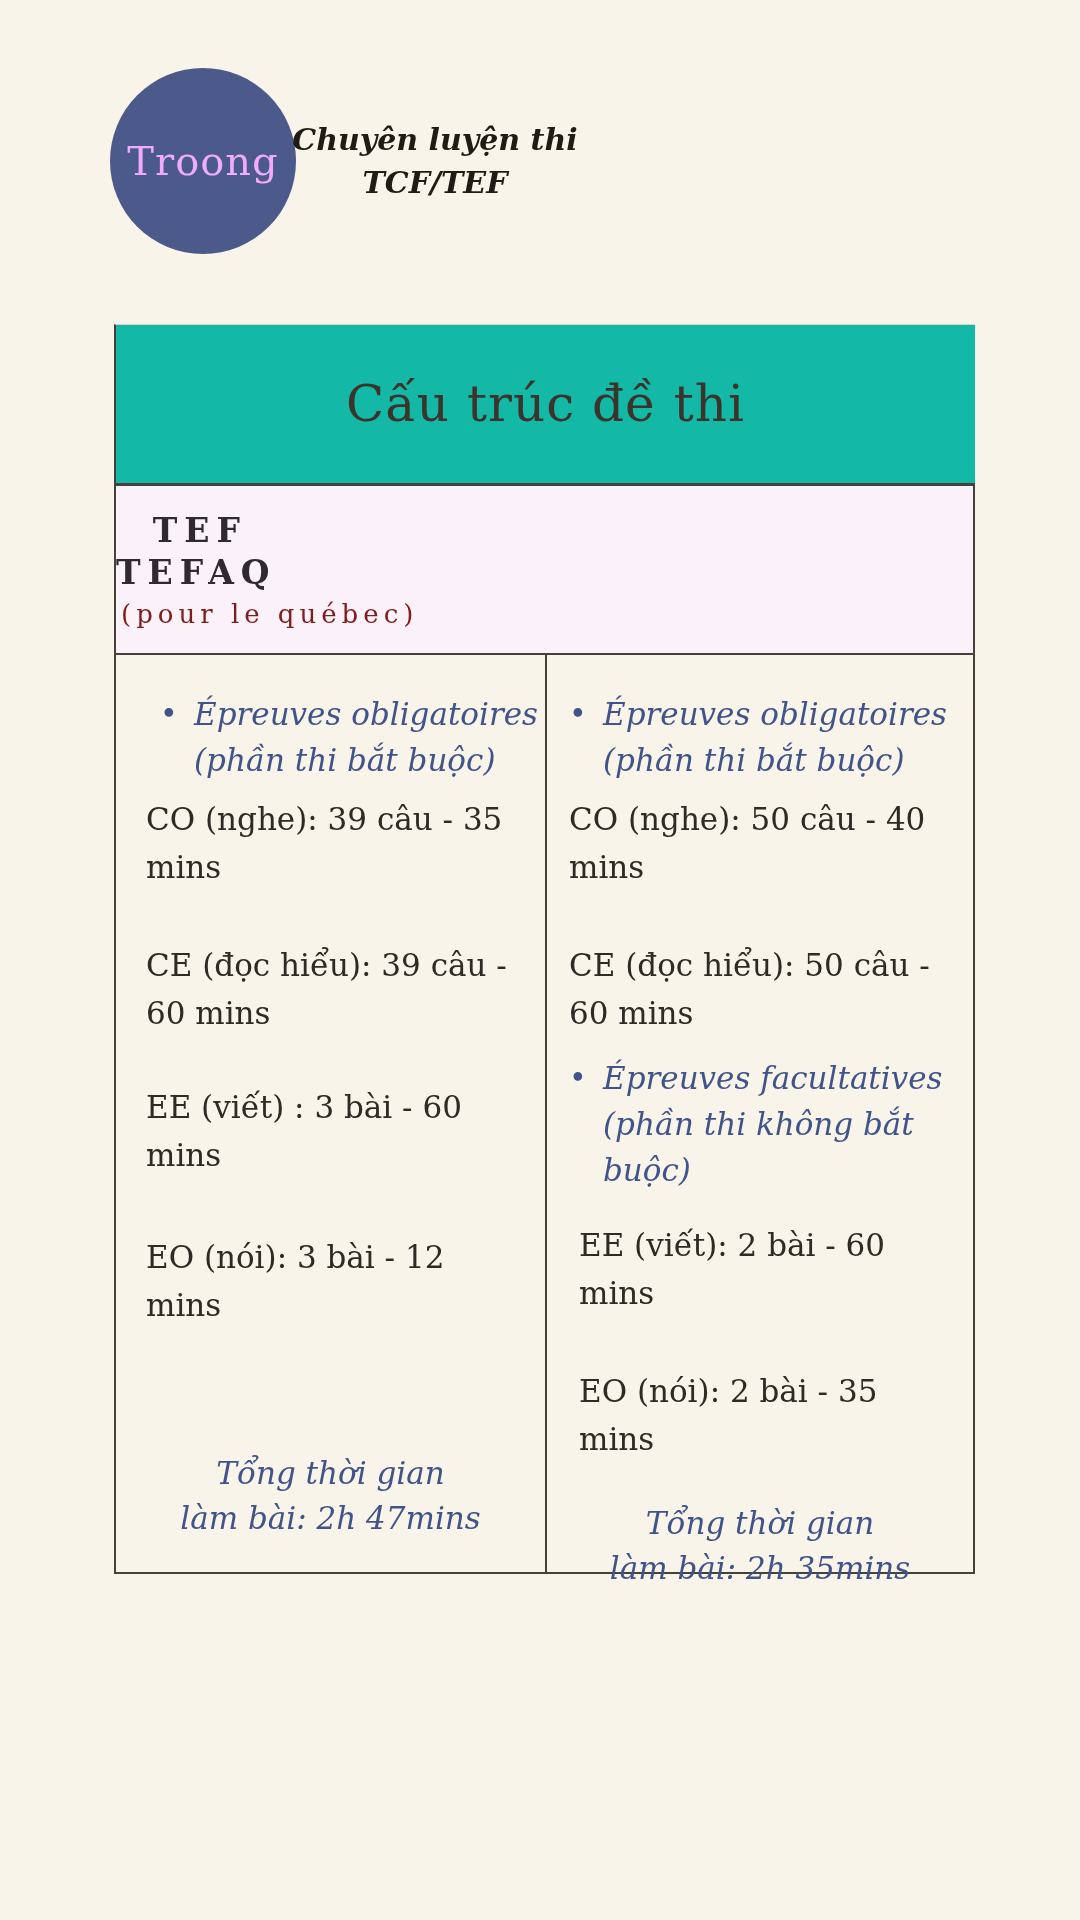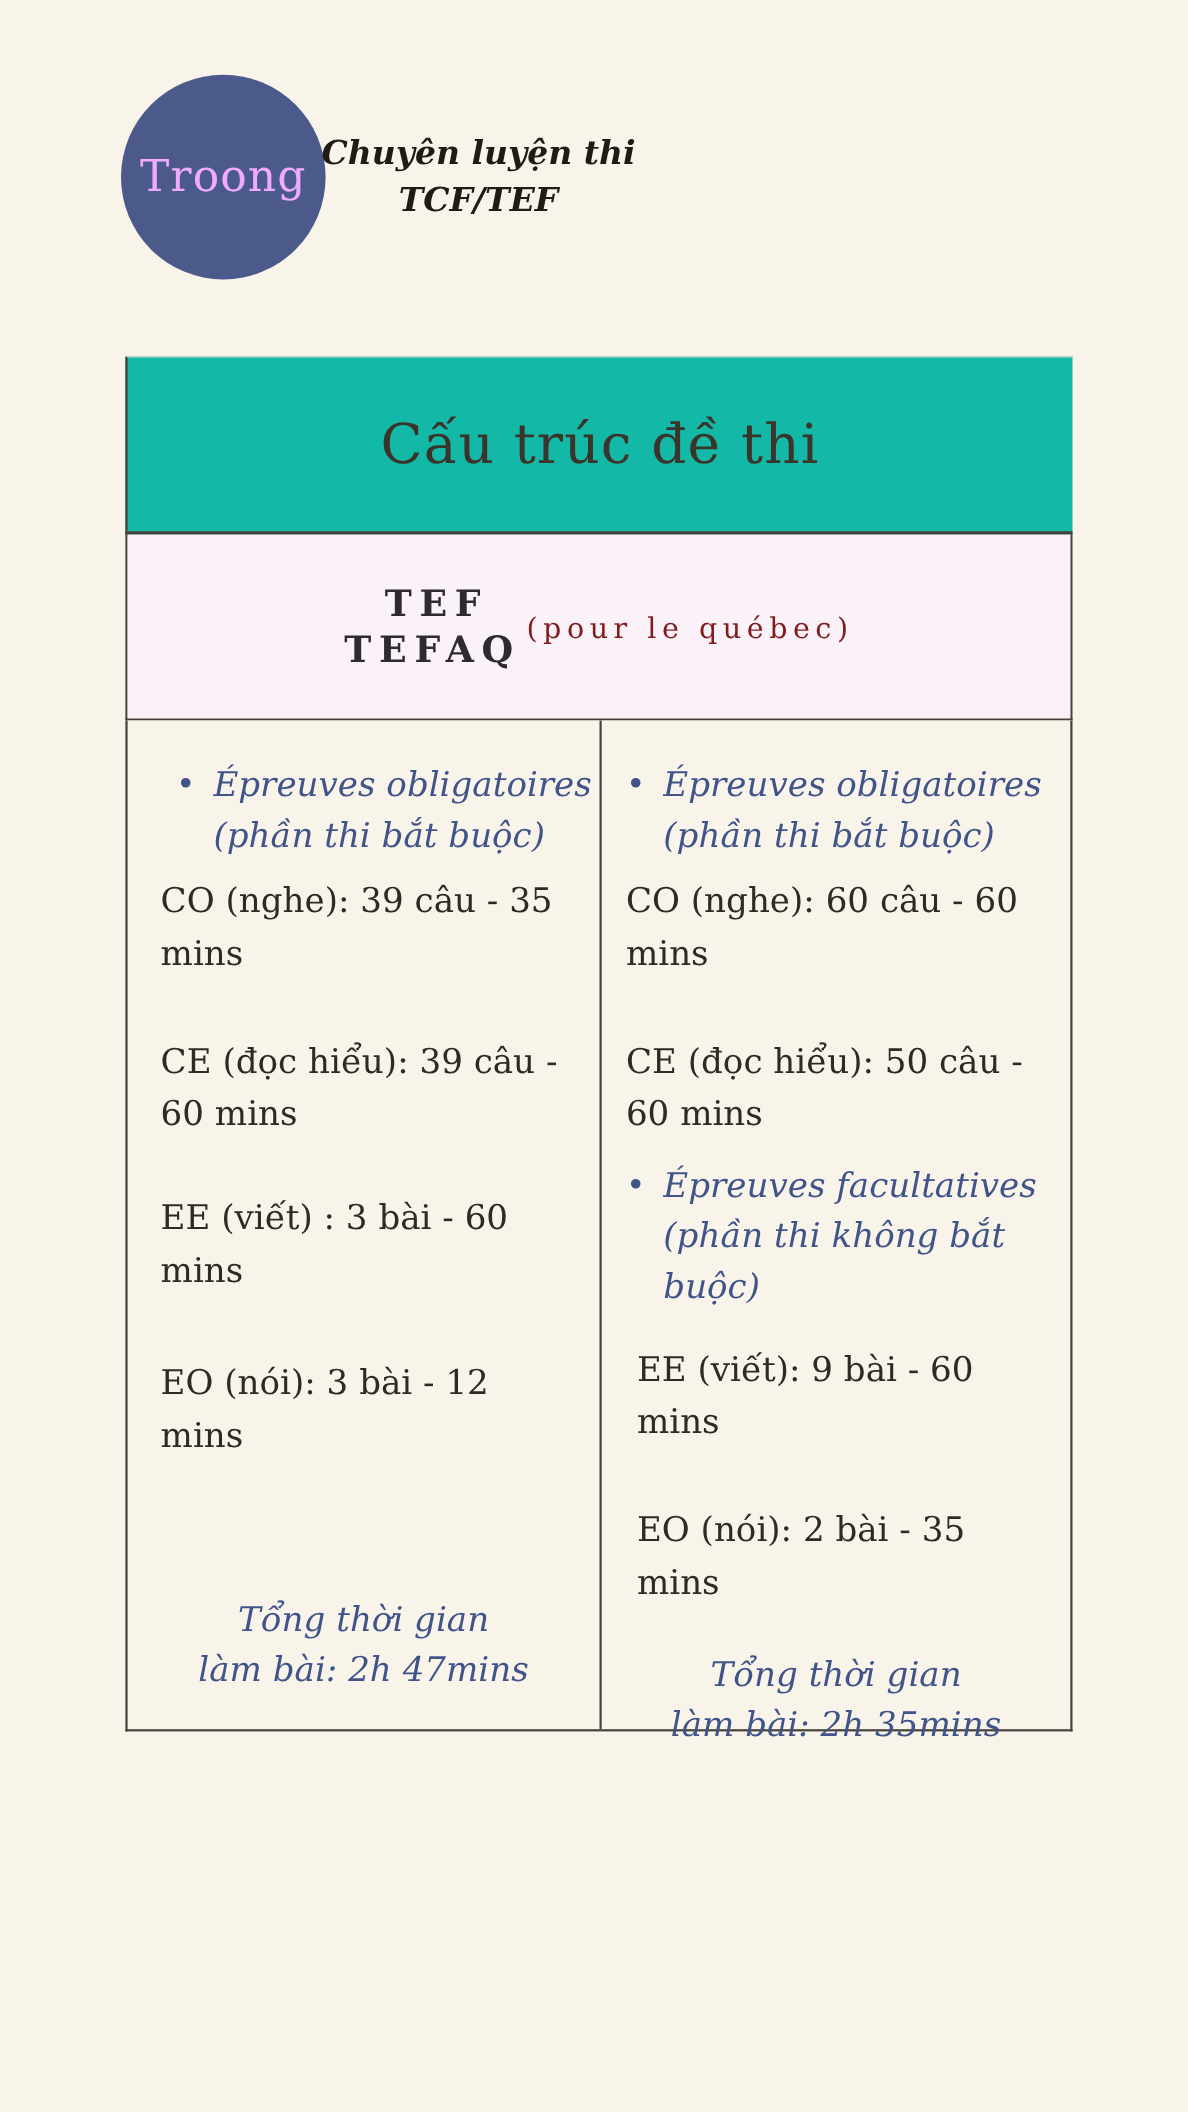--- a/index.html
+++ b/index.html
@@ -31,21 +31,21 @@
     border-bottom:3px solid #474239;
     display:flex;align-items:center;justify-content:center;
   }
   .table-title{margin:0;font-weight:400;font-size:50px;color:#3b342b;letter-spacing:1px;}
 
   .header-row{
     display:flex;height:167px;
     border-left:2px solid #474239;border-right:2px solid #474239;
     border-bottom:2px solid #474239;
   }
-  .hcell{flex:1;display:flex;flex-direction:row;align-items:center;justify-content:center;}
+  .hcell{flex:1;display:flex;flex-direction:column;align-items:flex-start;justify-content:center;}
   .hcell-tcf{background:#d9edfa;border-right:2px solid #474239;}
   .hcell-tef{background:#fbf1f9;}
   .hname{
     font-weight:bold;font-size:33px;letter-spacing:7px;text-indent:7px;
     color:#2e2a2e;text-align:center;line-height:42px;
   }
   .hsub{font-size:26px;letter-spacing:5px;text-indent:5px;color:#7f1d1d;margin-top:5px;}
 
   .body-row{
     display:flex;height:917px;background:#f9f4e9;
@@ -130,34 +130,34 @@
 làm bài: 2h 47mins</div>
       </div>
 
       <div class="col col-right">
         <div class="item bullet" style="margin-top:36px">
           <span class="dot">•</span>
           <span class="itext pre">Épreuves obligatoires
 (phần thi bắt buộc)</span>
         </div>
         <div class="item" style="margin-top:12px">
-          <span class="itext pre">CO (nghe): 60 câu - 60
+          <span class="itext pre">CO (nghe): 50 câu - 40
 mins</span>
         </div>
         <div class="item" style="margin-top:50px">
           <span class="itext pre">CE (đọc hiểu): 50 câu -
 60 mins</span>
         </div>
         <div class="item bullet" style="margin-top:18px">
           <span class="dot">•</span>
           <span class="itext pre">Épreuves facultatives
 (phần thi không bắt buộc)</span>
         </div>
         <div class="item indent" style="margin-top:28px">
-          <span class="itext pre">EE (viết): 9 bài - 60
+          <span class="itext pre">EE (viết): 2 bài - 60
 mins</span>
         </div>
         <div class="item indent" style="margin-top:50px">
           <span class="itext pre">EO (nói): 2 bài - 35
 mins</span>
         </div>
         <div class="total pre" style="margin-top:38px">Tổng thời gian
 làm bài: 2h 35mins</div>
       </div>
 

